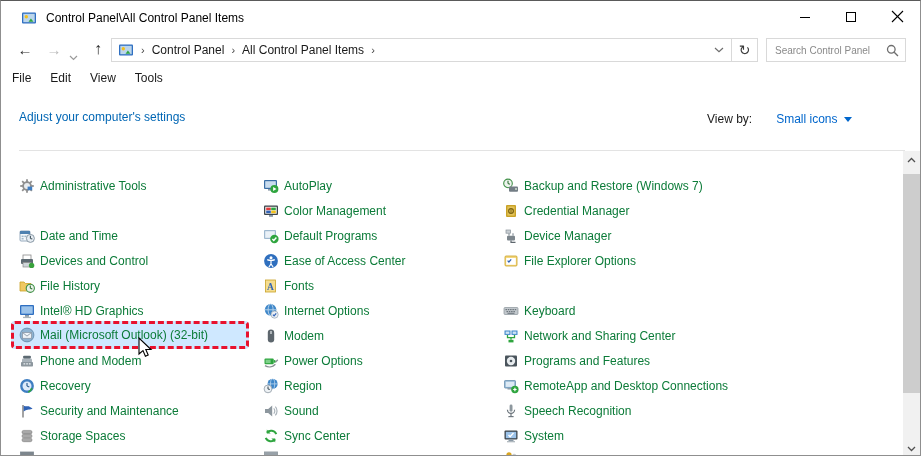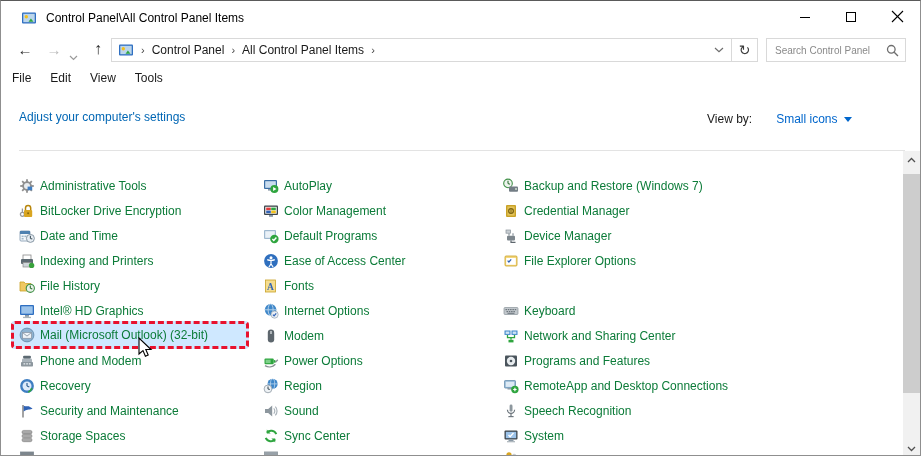--- a/index.html
+++ b/index.html
@@ -187,32 +187,20 @@
                 <line x1="10.9" y1="10.9" x2="12.8" y2="12.8"></line>
                 <line x1="10.9" y1="5.1" x2="12.8" y2="3.2"></line>
                 <line x1="3.2" y1="12.8" x2="5.1" y2="10.9"></line>
               </g>
               <circle cx="8" cy="8" r="3.9" fill="#e9edf0" stroke="#8f8f8f" stroke-width="1.8"></circle>
               <rect x="8.6" y="8.6" width="4.6" height="3.6" fill="#3f7ec2"></rect>
             </svg>
           </span>
           <span class="lbl">Administrative Tools</span>
         </div>
-        <div class="row" style="top: 47px;">
-          <span class="icn">
-            <svg width="16" height="16" viewBox="0 0 16 16">
-              <circle cx="3.4" cy="11.3" r="2" fill="none" stroke="#9a9a9a" stroke-width="1.3"></circle>
-              <line x1="3.4" y1="9.3" x2="3.4" y2="5.5" stroke="#9a9a9a" stroke-width="1.3"></line>
-              <path d="M6.5 7 V5 a2.6 2.6 0 0 1 5.2 0 V7" fill="none" stroke="#b8860b" stroke-width="1.5"></path>
-              <rect x="5" y="7" width="8.2" height="7" rx="1" fill="#d9a521"></rect>
-              <circle cx="9.1" cy="10.2" r="1" fill="#8a6a0a"></circle>
-            </svg>
-          </span>
-          <span class="lbl">BitLocker Drive Encryption</span>
-        </div>
         <div class="row" style="top: 72px;">
           <span class="icn">
             <svg width="16" height="16" viewBox="0 0 16 16">
               <rect x="1" y="3" width="10" height="10" rx="1" fill="#f5f8fb" stroke="#7c96ad" stroke-width="0.8"></rect>
               <rect x="1" y="3" width="10" height="3" fill="#4f81b0"></rect>
               <g fill="#9fb6c9">
                 <rect x="2.6" y="7.6" width="2" height="1.5"></rect>
                 <rect x="5.4" y="7.6" width="2" height="1.5"></rect>
                 <rect x="2.6" y="10" width="2" height="1.5"></rect>
               </g>
@@ -225,21 +213,21 @@
         </div>
         <div class="row" style="top: 97px;">
           <span class="icn">
             <svg width="16" height="16" viewBox="0 0 16 16">
               <rect x="4" y="2" width="8" height="5" fill="#fff" stroke="#8a8a8a" stroke-width="0.8"></rect>
               <rect x="2" y="6" width="12" height="5" rx="1" fill="#5d6a72"></rect>
               <rect x="4" y="9.5" width="8" height="4.5" fill="#cfd6da" stroke="#8a8a8a" stroke-width="0.7"></rect>
               <circle cx="12.6" cy="12.4" r="2.7" fill="#39a23c"></circle>
             </svg>
           </span>
-          <span class="lbl">Indexing and Printers</span>
+          <span class="lbl">Devices and Control</span>
         </div>
         <div class="row" style="top: 122px;">
           <span class="icn">
             <svg width="16" height="16" viewBox="0 0 16 16">
               <path d="M1 4 h4 l1.5 1.5 H12 V13 H1 Z" fill="#f0c862" stroke="#c9a227" stroke-width="0.8"></path>
               <circle cx="11.3" cy="10.3" r="4.1" fill="#e9f2e9" stroke="#3f8f46" stroke-width="1.1"></circle>
               <line x1="11.3" y1="10.3" x2="11.3" y2="7.5" stroke="#2f6f35" stroke-width="1.1"></line>
               <line x1="11.3" y1="10.3" x2="13.3" y2="11.1" stroke="#2f6f35" stroke-width="1.1"></line>
             </svg>
           </span>

